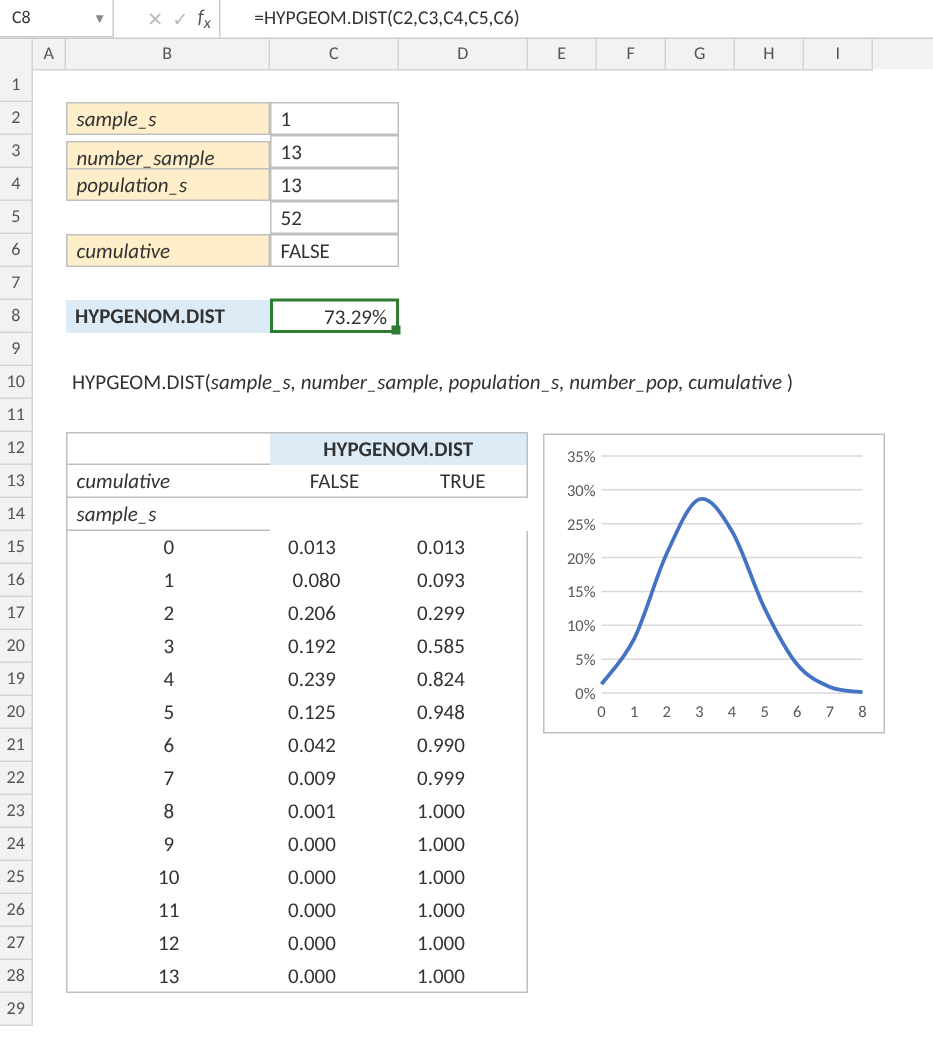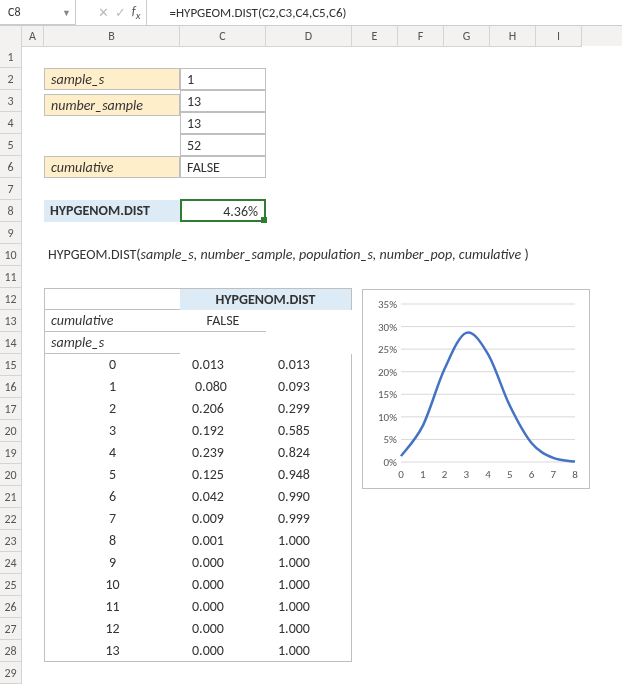--- a/index.html
+++ b/index.html
@@ -231,39 +231,41 @@
         <div>27</div>
         <div>28</div>
         <div>29</div>
       </div>
     <div class="cells">
 
       <div class="cell param-label" style="top:22px;left:22px">sample_s</div>
       <div class="cell param-val" style="top:22px;left:158px">1</div>
       <div class="cell param-label" style="top:48px;left:22px">number_sample</div>
       <div class="cell param-val" style="top:44px;left:158px">13</div>
+      <div class="cell param-label" style="top:66px;left:22px">population_s</div>
       <div class="cell param-val" style="top:66px;left:158px">13</div>
       <div class="cell param-val" style="top:88px;left:158px">52</div>
       <div class="cell param-label" style="top:110px;left:22px">cumulative</div>
       <div class="cell param-val" style="top:110px;left:158px">FALSE</div>
 
       <div class="cell hl-blue" style="top:154px;left:22px">HYPGENOM.DIST</div>
       <div class="result-cell" style="top:153px;left:158px;height:23px;line-height:21px">
-        <span>4.36%</span>
+        <span>73.29%</span>
         <div class="result-handle"></div>
       </div>
 
       <div class="cell syntax" style="top:198px;left:22px;width:520px">
         <span class="fn">HYPGEOM.DIST(</span><span class="args">sample_s, number_sample, population_s, number_pop, cumulative</span><span> )</span>
       </div>
 
       <div class="cell tbl-label" style="top:242px;left:22px;border-top:1px solid #bfbfbf"></div>
       <div class="cell tbl-header" style="top:242px;left:158px">HYPGENOM.DIST</div>
       <div class="cell tbl-label" style="top:264px;left:22px">cumulative</div>
       <div class="cell tbl-colh" style="top:264px;left:158px">FALSE</div>
+      <div class="cell tbl-colh last" style="top:264px;left:244px">TRUE</div>
       <div class="cell tbl-label" style="top:286px;left:22px">sample_s</div>
 
       <div id="table-rows">
           <div class="cell tbl-b tbl-left" style="top: 308px; left: 22px;">0</div>
           <div class="cell tbl-c" style="top: 308px; left: 158px;">0.013</div>
           <div class="cell tbl-d" style="top: 308px; left: 244px; border-right: 1px solid rgb(191, 191, 191);">0.013</div>
           <div class="cell tbl-b tbl-left" style="top: 330px; left: 22px;">1</div>
           <div class="cell tbl-c" style="top: 330px; left: 161px;">0.080</div>
           <div class="cell tbl-d" style="top: 330px; left: 244px; border-right: 1px solid rgb(191, 191, 191);">0.093</div>
           <div class="cell tbl-b tbl-left" style="top: 352px; left: 22px;">2</div>

